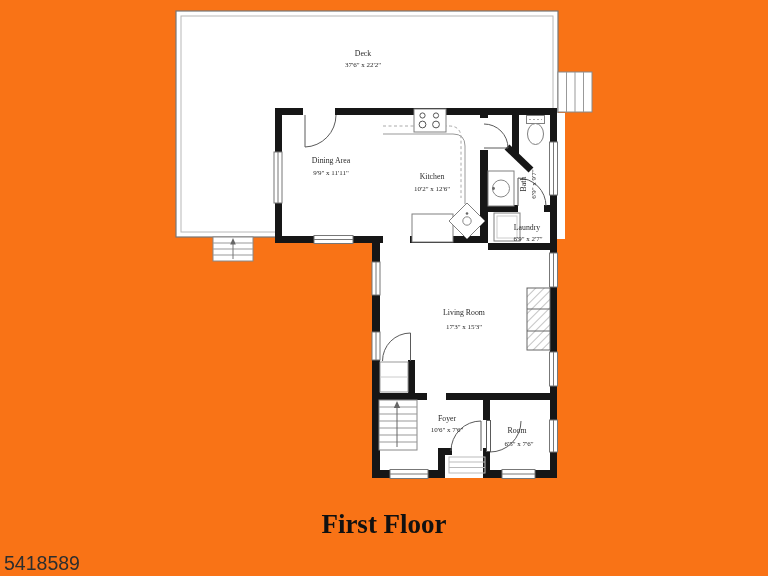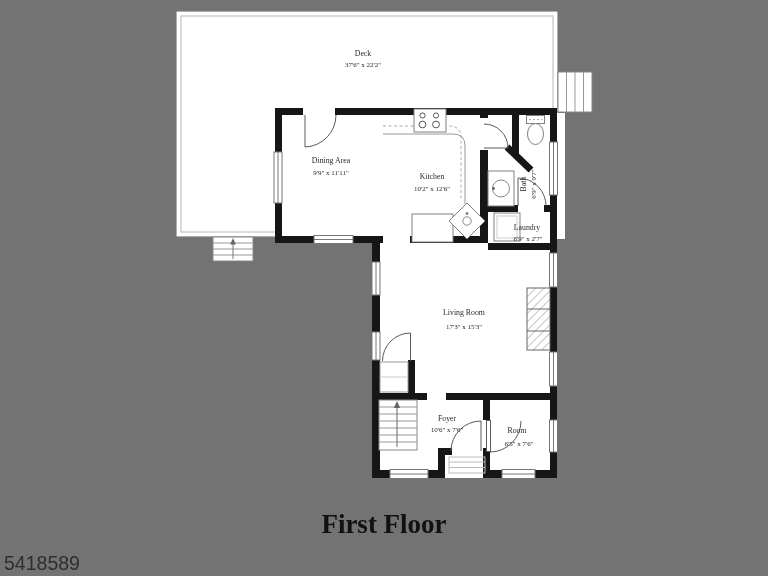--- a/index.html
+++ b/index.html
@@ -1,16 +1,16 @@
 <!DOCTYPE html>
 <html><head>
 <meta charset="utf-8">
 <style>
   html,body { margin:0; padding:0; background:#ffffff; }
-  .stage { position:relative; width:768px; height:576px; background:#737373; overflow:hidden; }
+  .stage { position:relative; width:768px; height:576px; background:#f97316; overflow:hidden; }
   svg { display:block; }
   text { text-anchor:middle; }
   .lbl  { font-family:"Liberation Serif", serif; fill:#2a2a2a; }
   .rname { font-size:7.8px; }
   .rdims { font-size:7px; }
   .title { font-family:"Liberation Serif", serif; font-size:27px; font-weight:bold; fill:#111111; }
   .idtag { font-family:"Liberation Sans", sans-serif; font-size:19.5px; fill:#2e2e2e; text-anchor:start; }
   .thin  { stroke:#999999; fill:none; stroke-width:1; }
   .fix   { stroke:#808080; fill:#ffffff; stroke-width:1; }
 </style>

